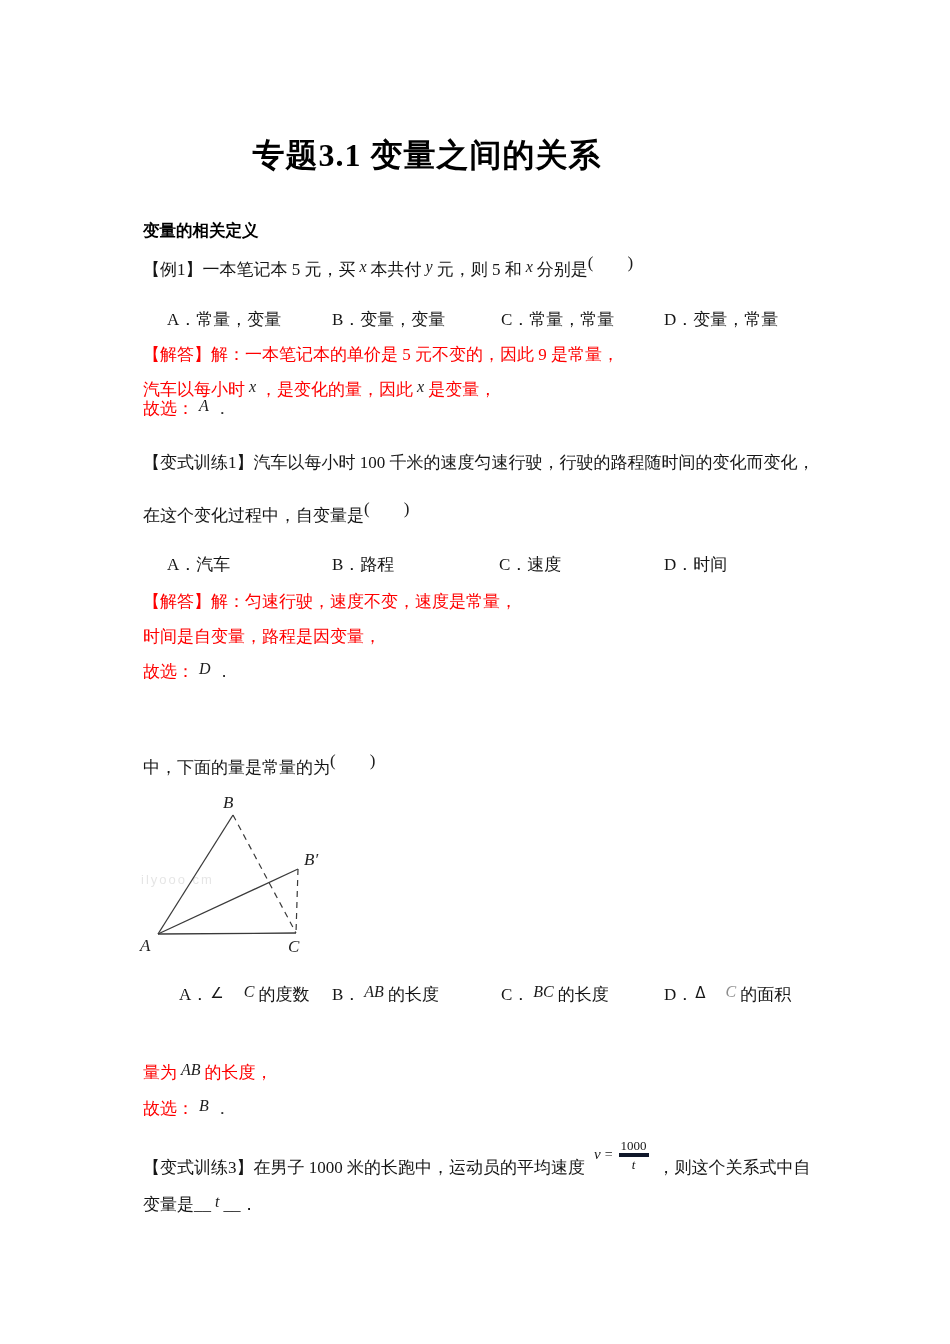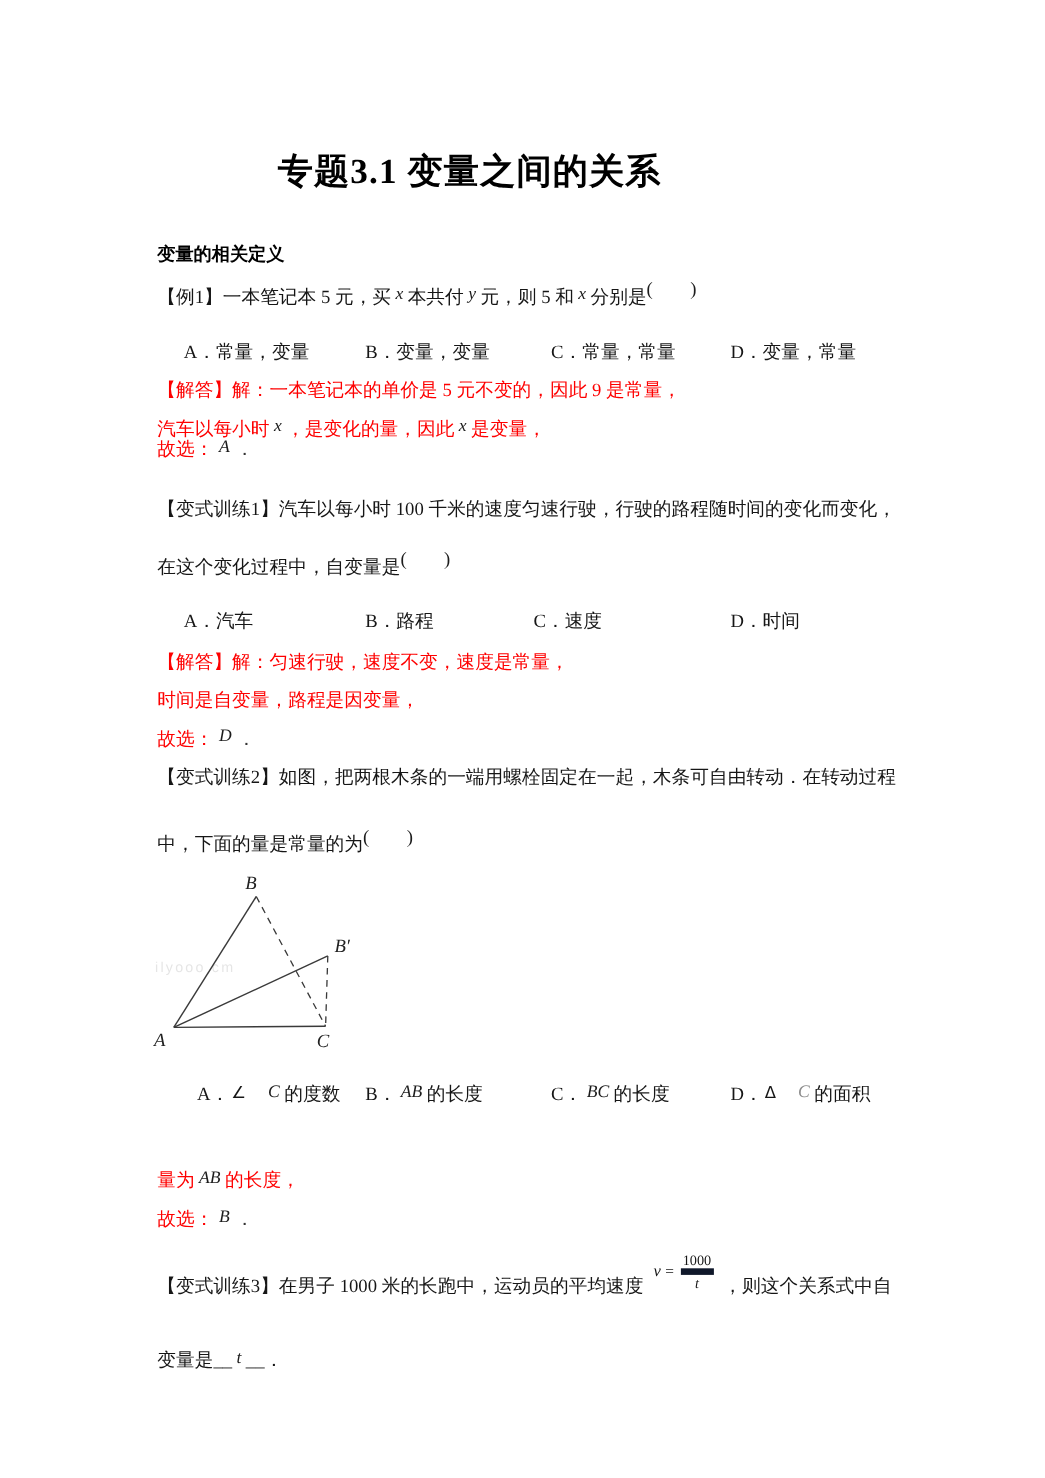--- a/index.html
+++ b/index.html
@@ -26,21 +26,21 @@
   .optrow{position:absolute;left:167px;height:26px;font-size:17px;white-space:nowrap;}
   .opt{position:absolute;top:0;white-space:nowrap;}
   .sym{font-family:"DejaVu Sans","Liberation Sans",sans-serif;font-size:15px;position:relative;top:-2px;padding:0 2px;}
   .gap14{display:inline-block;width:14px;}
   .faint{color:#8d8d8d;}
   .blank{color:#222;}
   .formula{display:inline-block;position:relative;top:-14px;margin:0 9px;white-space:nowrap;}
   .fvar{font-style:italic;font-size:15px;}
   .feq{font-size:14px;padding:0 4px;}
   .frac{display:inline-block;vertical-align:middle;text-align:center;margin-left:2px;}
-  .num{display:block;font-size:13px;line-height:15px;border-bottom:6px solid #0f172a;padding:0 2px;}
+  .num{display:block;font-size:13px;line-height:15px;border-bottom:4px solid #0f172a;padding:0 2px;}
   .den{display:block;font-style:italic;font-size:13px;line-height:16px;}
   .figure{position:absolute;left:138px;top:792px;width:220px;height:190px;}
   .watermark{
     position:absolute;left:141px;top:872px;font-size:13px;
     color:rgba(110,110,110,0.18);letter-spacing:2px;
     font-family:Liberation Sans, sans-serif;
   }
   svg text{font-family:"Liberation Serif","DejaVu Serif",serif;font-style:italic;font-size:17px;fill:#222;}
 </style>
 </head>
@@ -73,32 +73,29 @@
 
   <div class="line" style="top:450px">
     <span>【变式训练1】</span><span>汽车以每小时 100 千米的速度匀速行驶，行驶的路程随时间的变化而变化，</span>
   </div>
   <div class="line" style="top:503px">
     <span>在这个变化过程中，自变量是</span><span class="paren"><span>(</span><span class="pgap"></span><span>)</span></span>
   </div>
   <div class="optrow" style="top:553px">
     <span class="opt" style="left:0">A．汽车</span>
     <span class="opt" style="left:165px">B．路程</span>
-    <span class="opt" style="left:318px">C．速度</span>
+    <span class="opt" style="left:332px">C．速度</span>
     <span class="opt" style="left:497px">D．时间</span>
   </div>
   <div class="line red" style="top:589px">【解答】解：匀速行驶，速度不变，速度是常量，</div>
   <div class="line red" style="top:624px">时间是自变量，路程是因变量，</div>
   <div class="line red" style="top:659px">
     <span>故选：</span><span class="pick-letter">D</span><span class="blackdot">．</span>
   </div>
 
-  <div class="line" style="top:694px">
-    <span>【变式训练2】</span><span>如图，把两根木条的一端用螺栓固定在一起，木条可自由转动．在转动过程</span>
-  </div>
   <div class="line" style="top:755px">
     <span>中，下面的量是常量的为</span><span class="paren"><span>(</span><span class="pgap"></span><span>)</span></span>
   </div>
 
   <div class="watermark">ilyooo cm</div>
 
   <div class="figure">
     <svg width="220" height="190" viewBox="0 0 220 190">
       <line x1="20" y1="142" x2="95" y2="23" stroke="#3a3a3a" stroke-width="1.3"></line>
       <line x1="20" y1="142" x2="158" y2="141" stroke="#3a3a3a" stroke-width="1.3"></line>
@@ -130,17 +127,17 @@
   <div class="line red" style="top:1060px">
     <span>量为</span><span class="var">AB</span><span>的长度，</span>
   </div>
   <div class="line red" style="top:1096px">
     <span>故选：</span><span class="pick-letter">B</span><span class="blackdot">．</span>
   </div>
 
   <div class="line" style="top:1152px">
     <span>【变式训练3】</span><span>在男子 1000 米的长跑中，运动员的平均速度</span><span class="formula"><span class="fvar">v</span><span class="feq">=</span><span class="frac"><span class="num">1000</span><span class="den">t</span></span></span><span>，则这个关系式中自</span>
   </div>
-  <div class="line" style="top:1224px">
+  <div class="line" style="top:1192px">
     <span>变量是</span><span class="blank">__</span><span class="var">t</span><span class="blank">__</span><span>．</span>
   </div>
 
 </div>
 
 </body></html>

